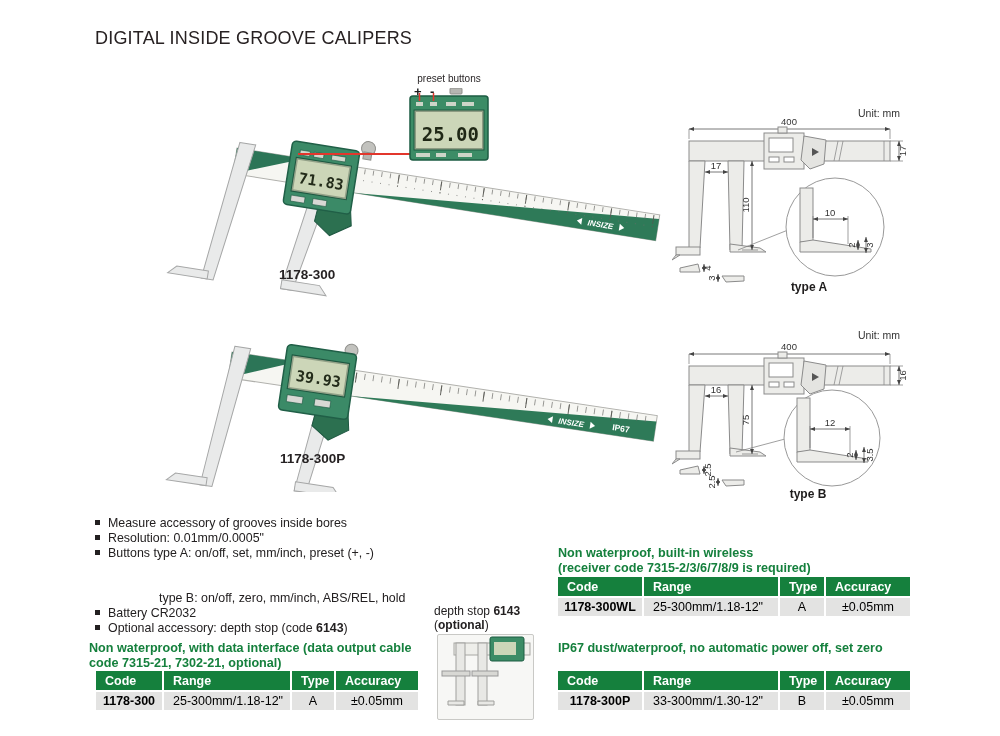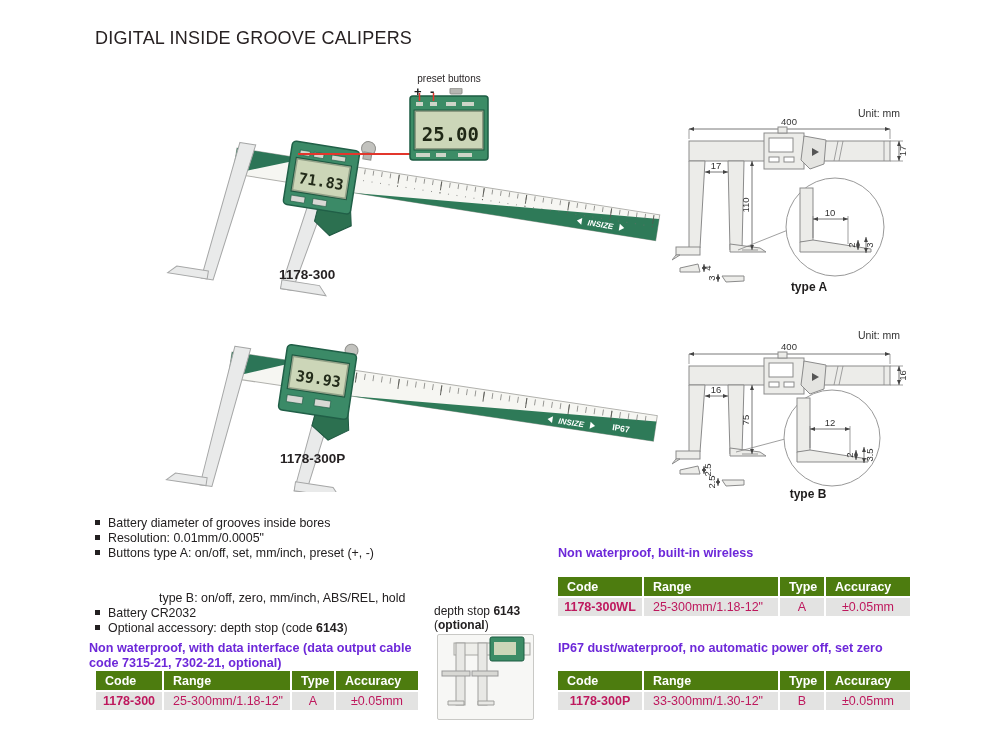--- a/index.html
+++ b/index.html
@@ -8,27 +8,27 @@
   .abs{position:absolute;}
   .title{left:95px;top:28px;font-size:18px;font-weight:normal;letter-spacing:.2px;color:#272122;}
   .preset-label{left:406px;top:73px;width:86px;text-align:center;font-size:10px;color:#2a2627;}
   .pm{top:84px;font-size:13px;font-weight:bold;color:#1c1c1c;}
   .connector{left:298px;top:153px;width:112px;height:2px;background:#e2362c;}
   .prod-label{font-size:13.5px;font-weight:bold;color:#262223;}
   .features{left:95px;top:516px;width:370px;font-size:12.4px;line-height:14.4px;color:#232021;}
   .feat{display:flex;gap:8px;margin:0 0 0.5px 0;}
   .sqbullet{flex:0 0 auto;width:5px;height:5px;background:#232021;margin-top:4px;}
   .feat-cont{margin-left:64px;margin-top:31px;}
-  .heading{font-size:12.6px;font-weight:bold;line-height:14.6px;color:#6d28d9;}
+  .heading{font-size:12.6px;font-weight:bold;line-height:14.6px;color:#15803d;}
   .grid-table{display:grid;font-size:12.5px;}
   .gt-right{grid-template-columns:84px 136px 46px 86px;}
   .gt-left{grid-template-columns:66px 128px 44px 84px;}
-  .th{background:#4d7c0f;color:#ffffff;font-weight:bold;padding:2.5px 0 2.5px 9px;border-left:2px solid #fff;}
+  .th{background:#15803d;color:#ffffff;font-weight:bold;padding:2.5px 0 2.5px 9px;border-left:2px solid #fff;}
   .th.first{border-left:none;}
-  .td{background:#e3e3e2;padding:2px 0;border-left:2px solid #fff;border-top:2px solid #fff;text-align:center;color:#be185d;}
+  .td{background:#e3e3e2;padding:2px 0;border-left:2px solid #fff;border-top:2px solid #fff;text-align:center;color:#000000;}
   .td.first{border-left:none;}
   .td.rangecell{text-align:left;padding-left:9px;}
   .td.codecell{font-weight:bold;}
   .ds-label{left:434px;top:604px;width:102px;font-size:12px;line-height:14px;color:#232021;}
   .ds-box{left:437px;top:634px;width:95px;height:84px;background:#f7f7f5;border:1px solid #c9c9c6;border-radius:2px;}
   .lcdfont{font-family:"DejaVu Sans Mono", monospace;font-weight:bold;}
   svg text{font-family:"Liberation Sans", sans-serif;}
   .dimtext{font-size:9.5px;fill:#333;}
   .dimtext-b{font-size:12px;font-weight:bold;fill:#1e1c1c;}
   .unittext{font-size:10.5px;fill:#333;}
@@ -258,21 +258,21 @@
     <text transform="translate(39 148) rotate(-90)" text-anchor="middle" class="dimtext">2.5</text>
     <polygon points="50,158 72,158 72,163 54,164" fill="#ecece9" stroke="#8b8b8b"></polygon>
     <line x1="46" y1="156" x2="46" y2="164" stroke="#555" stroke-width="0.8" marker-start="url(#mB)" marker-end="url(#mB)"></line>
     <text transform="translate(43 160) rotate(-90)" text-anchor="middle" class="dimtext">2.5</text>
     <text x="136" y="176" text-anchor="middle" class="dimtext-b">type B</text>
   </svg>
 
   <div class="abs features">
     <div class="feat">
         <span class="sqbullet"></span>
-        <span>Battery diameter of grooves inside bores</span>
+        <span>Measure accessory of grooves inside bores</span>
       </div>
     <div class="feat">
         <span class="sqbullet"></span>
         <span>Resolution: 0.01mm/0.0005"</span>
       </div>
     <div class="feat">
         <span class="sqbullet"></span>
         <span>Buttons type A: on/off, set, mm/inch, preset (+, -)</span>
       </div>
     <div class="feat-cont"><span>type B: on/off, zero, mm/inch, ABS/REL, hold</span></div>
@@ -299,20 +299,21 @@
       <rect x="40" y="8" width="9" height="62" fill="#e8e8e5" stroke="#a0a09d"></rect>
       <rect x="4" y="36" width="28" height="5" fill="#d8d8d4" stroke="#999"></rect>
       <rect x="34" y="36" width="26" height="5" fill="#d8d8d4" stroke="#999"></rect>
       <polygon points="10,66 26,66 26,70 10,70" fill="#e8e8e5" stroke="#a0a09d"></polygon>
       <polygon points="40,66 56,66 56,70 40,70" fill="#e8e8e5" stroke="#a0a09d"></polygon>
     </svg>
   </div>
 
   <div class="abs heading" style="left:558px;top:546px;width:355px;">
     <div>Non waterproof, built-in wireless</div>
+    <div>(receiver code 7315-2/3/6/7/8/9 is required)</div>
   </div>
   <div class="abs grid-table gt-right" style="left:558px;top:577px;">
     <div class="th first">Code</div>
     <div class="th">Range</div>
     <div class="th">Type</div>
     <div class="th">Accuracy</div>
     <div class="td first codecell">1178-300WL</div>
     <div class="td rangecell">25-300mm/1.18-12"</div>
     <div class="td">A</div>
     <div class="td">±0.05mm</div>

